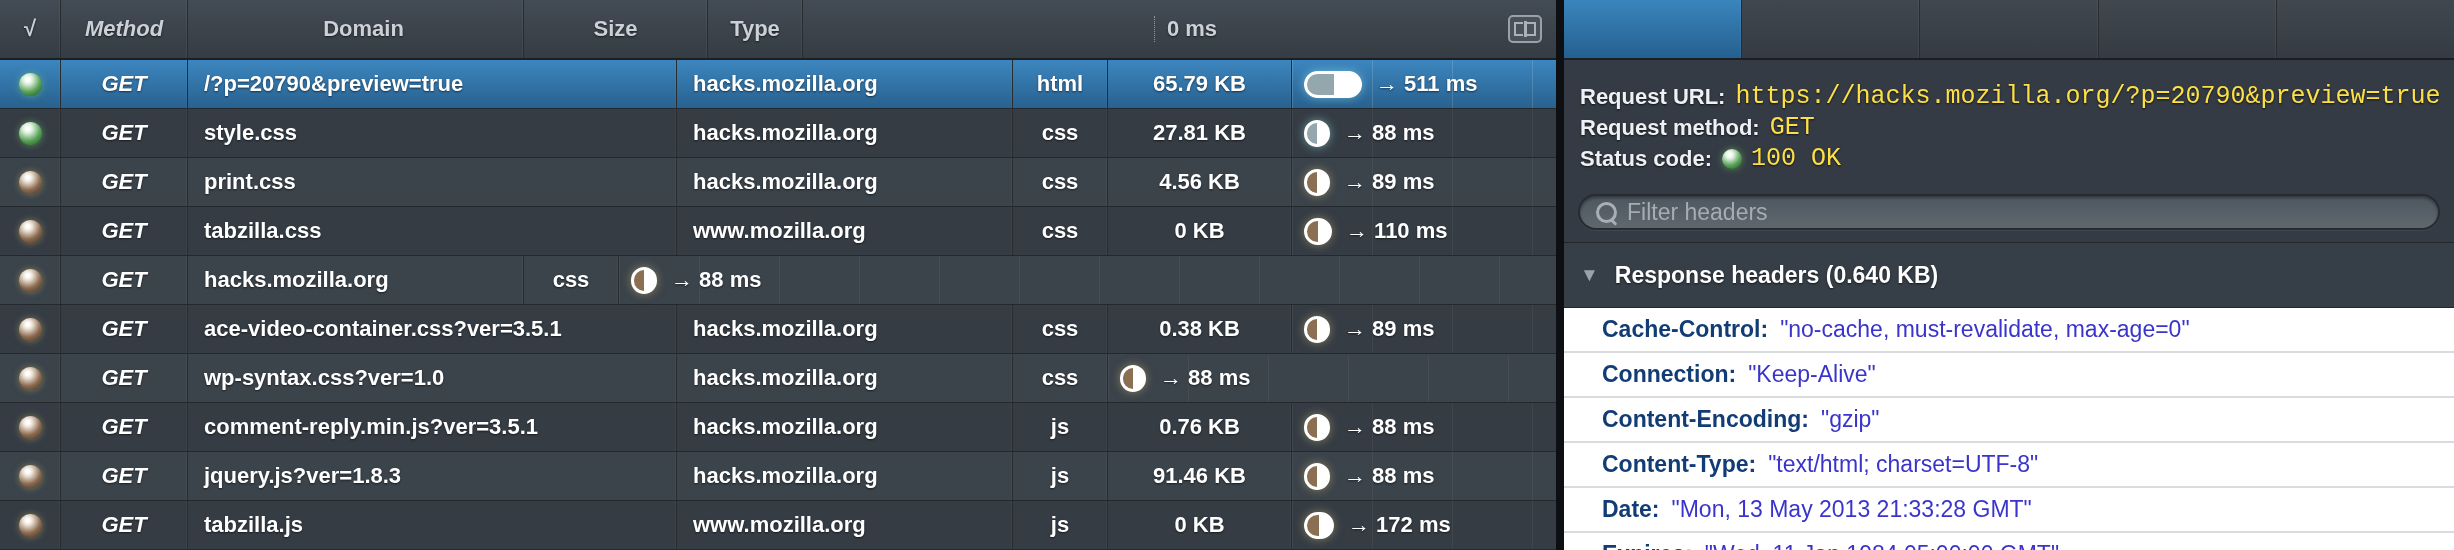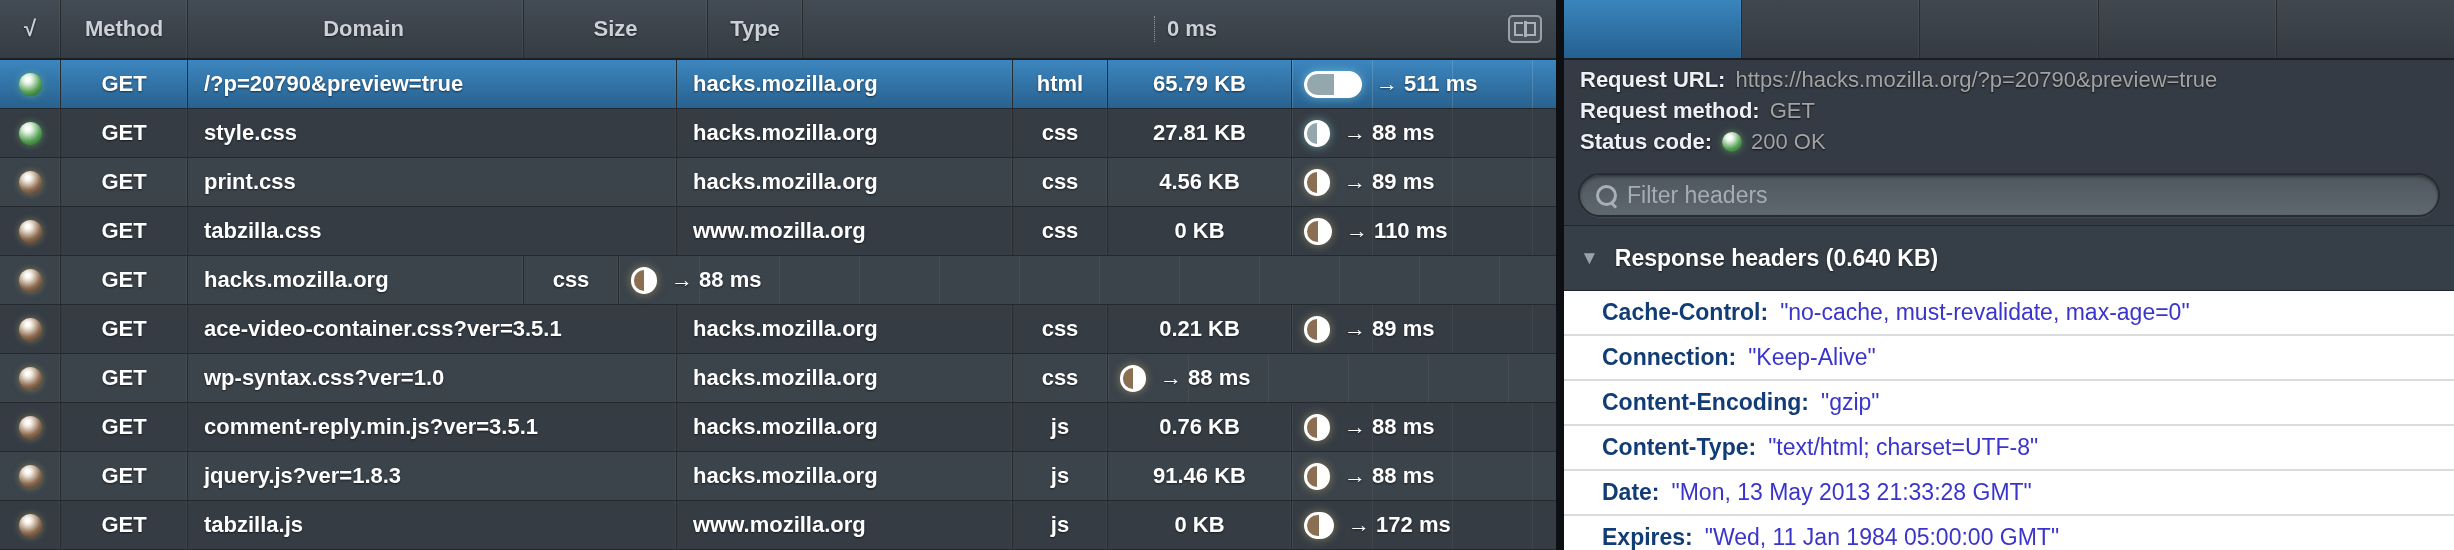--- a/index.html
+++ b/index.html
@@ -16,21 +16,21 @@
     border-right:1px solid #272c31;box-shadow:inset -1px 0 0 rgba(255,255,255,.05);}
   .rows{flex:1;overflow:hidden;}
   .req-row{height:48px;display:flex;align-items:center;background:#353c44;
     border-bottom:1px solid #24292e;color:#fff;font-size:22px;font-weight:600;
     text-shadow:0 1px 2px rgba(0,0,0,.55);}
   .req-row.alt{background:#3b434b;}
   .req-row.selected{background:linear-gradient(#3c86bf,#28618f);}
   .cell{height:100%;display:flex;align-items:center;
     border-right:1px solid #272c31;box-shadow:inset -1px 0 0 rgba(255,255,255,.04);}
   .c-status{width:60px;flex:0 0 60px;justify-content:center;}
-  .c-method{width:126px;flex:0 0 126px;justify-content:center;}
+  .c-method{width:126px;flex:0 0 126px;justify-content:center;font-style:italic;}
   .c-file{width:489px;flex:0 0 489px;padding-left:16px;box-sizing:border-box;}
   .c-domain{width:336px;flex:0 0 336px;padding-left:16px;box-sizing:border-box;}
   .c-type{width:94px;flex:0 0 94px;justify-content:center;}
   .c-size{width:183px;flex:0 0 183px;justify-content:center;}
   .c-timeline{flex:1;border-right:none;box-shadow:none;padding-left:12px;box-sizing:border-box;
     background:repeating-linear-gradient(to right,rgba(255,255,255,.05) 0 1px,transparent 1px 80px);}
   .selected .c-timeline{background:repeating-linear-gradient(to right,rgba(255,255,255,.14) 0 1px,transparent 1px 80px);}
   .thead .c-timeline{justify-content:center;background:none;position:relative;}
   .t-zero{border-left:1px dotted #939aa2;padding-left:12px;height:26px;display:flex;align-items:center;}
   
@@ -57,29 +57,29 @@
   .pane-toggle .midbar{position:absolute;left:50%;top:4px;bottom:4px;width:3px;margin-left:-1.5px;background:#aab1b8;}
   
   .details-panel{flex:1;display:flex;flex-direction:column;background:#343b44;min-width:0;}
   .tabs{height:58px;flex:0 0 58px;display:flex;background:linear-gradient(#40474f,#343b43);
     border-bottom:2px solid #1b1f23;}
   .tab{flex:1;display:flex;align-items:center;justify-content:center;color:#cfd4da;
     font-size:23px;font-weight:bold;text-shadow:0 1px 2px rgba(0,0,0,.6);
     border-right:1px solid #272c31;box-shadow:inset -1px 0 0 rgba(255,255,255,.05);cursor:default;}
   .tab:last-child{border-right:none;box-shadow:none;}
   .tab.active{background:linear-gradient(#3a85bd,#25608f);color:#fff;}
-  .summary{padding:4px 0 8px 16px;flex:0 0 auto;}
+  .summary{padding:21px 0 8px 16px;flex:0 0 auto;}
   .sum-line{display:flex;align-items:center;height:31px;font-size:22px;white-space:nowrap;}
   .sum-label{font-weight:bold;color:#eef1f4;text-shadow:0 1px 2px rgba(0,0,0,.7);margin-right:10px;}
-  .sum-value{font-family:Liberation Sans, sans-serif;color:#a3a3a3;font-size:22px;
+  .sum-value{font-family:Liberation Mono, monospace;color:#fde047;font-size:25px;
     text-shadow:0 1px 2px rgba(0,0,0,.7);}
   .sum-line .orb{margin-right:9px;}
   
   .filter-bar{flex:0 0 60px;display:flex;align-items:center;padding:0 14px;}
-  .filter-input{flex:1;height:44px;border-radius:23px;border:2px solid #272c32;box-sizing:border-box;
+  .filter-input{flex:1;height:36px;border-radius:23px;border:2px solid #272c32;box-sizing:border-box;
     background:linear-gradient(#4e575f,#5f676f);display:flex;align-items:center;padding:0 16px;
     box-shadow:inset 0 2px 3px rgba(0,0,0,.35), 0 1px 0 rgba(255,255,255,.07);}
   .mag{width:15px;height:15px;border:3px solid #a9afb6;border-radius:50%;position:relative;
     margin-right:10px;flex:0 0 15px;}
   .mag::after{content:"";position:absolute;width:3px;height:8px;background:#a9afb6;
     left:13px;top:13px;transform:rotate(-45deg);border-radius:2px;}
   .filter-placeholder{color:#a6acb3;font-size:23px;}
   
   .section-header{flex:0 0 64px;display:flex;align-items:center;
     background:#363e47;border-top:1px solid #22262b;border-bottom:1px solid #22262b;
@@ -182,21 +182,21 @@
     </span>
   </div>
         <div class="req-row brownbar">
     <span class="cell c-status">
             <span class="orb brown"></span>
           </span>
     <span class="cell c-method">GET</span>
     <span class="cell c-file">ace-video-container.css?ver=3.5.1</span>
     <span class="cell c-domain">hacks.mozilla.org</span>
     <span class="cell c-type">css</span>
-    <span class="cell c-size">0.21 KB</span>
+    <span class="cell c-size">0.38 KB</span>
     <span class="cell c-timeline">
       <span class="pill" style="width: 26px;"></span>
       <span class="wf-label">→ 89 ms</span>
     </span>
   </div>
         <div class="req-row alt brownbar">
     <span class="cell c-status">
             <span class="orb brown"></span>
           </span>
     <span class="cell c-method">GET</span>
@@ -267,21 +267,21 @@
         <span class="sum-label">Request URL:</span>
         <span class="sum-value">https://hacks.mozilla.org/?p=20790&amp;preview=true</span>
       </div>
       <div class="sum-line">
         <span class="sum-label">Request method:</span>
         <span class="sum-value">GET</span>
       </div>
       <div class="sum-line">
         <span class="sum-label">Status code:</span>
         <span class="orb green small"></span>
-        <span class="sum-value">200 OK</span>
+        <span class="sum-value">100 OK</span>
       </div>
     </div>
 
     <div class="filter-bar">
       <div class="filter-input">
         <span class="mag"></span>
         <span class="filter-placeholder">Filter headers</span>
       </div>
     </div>
 

